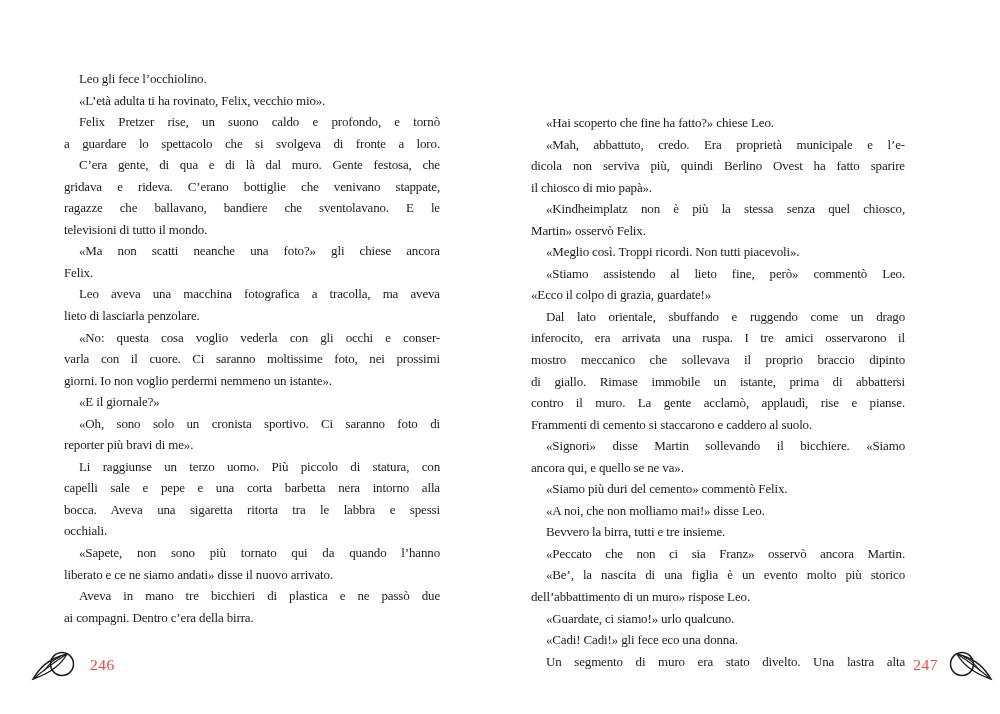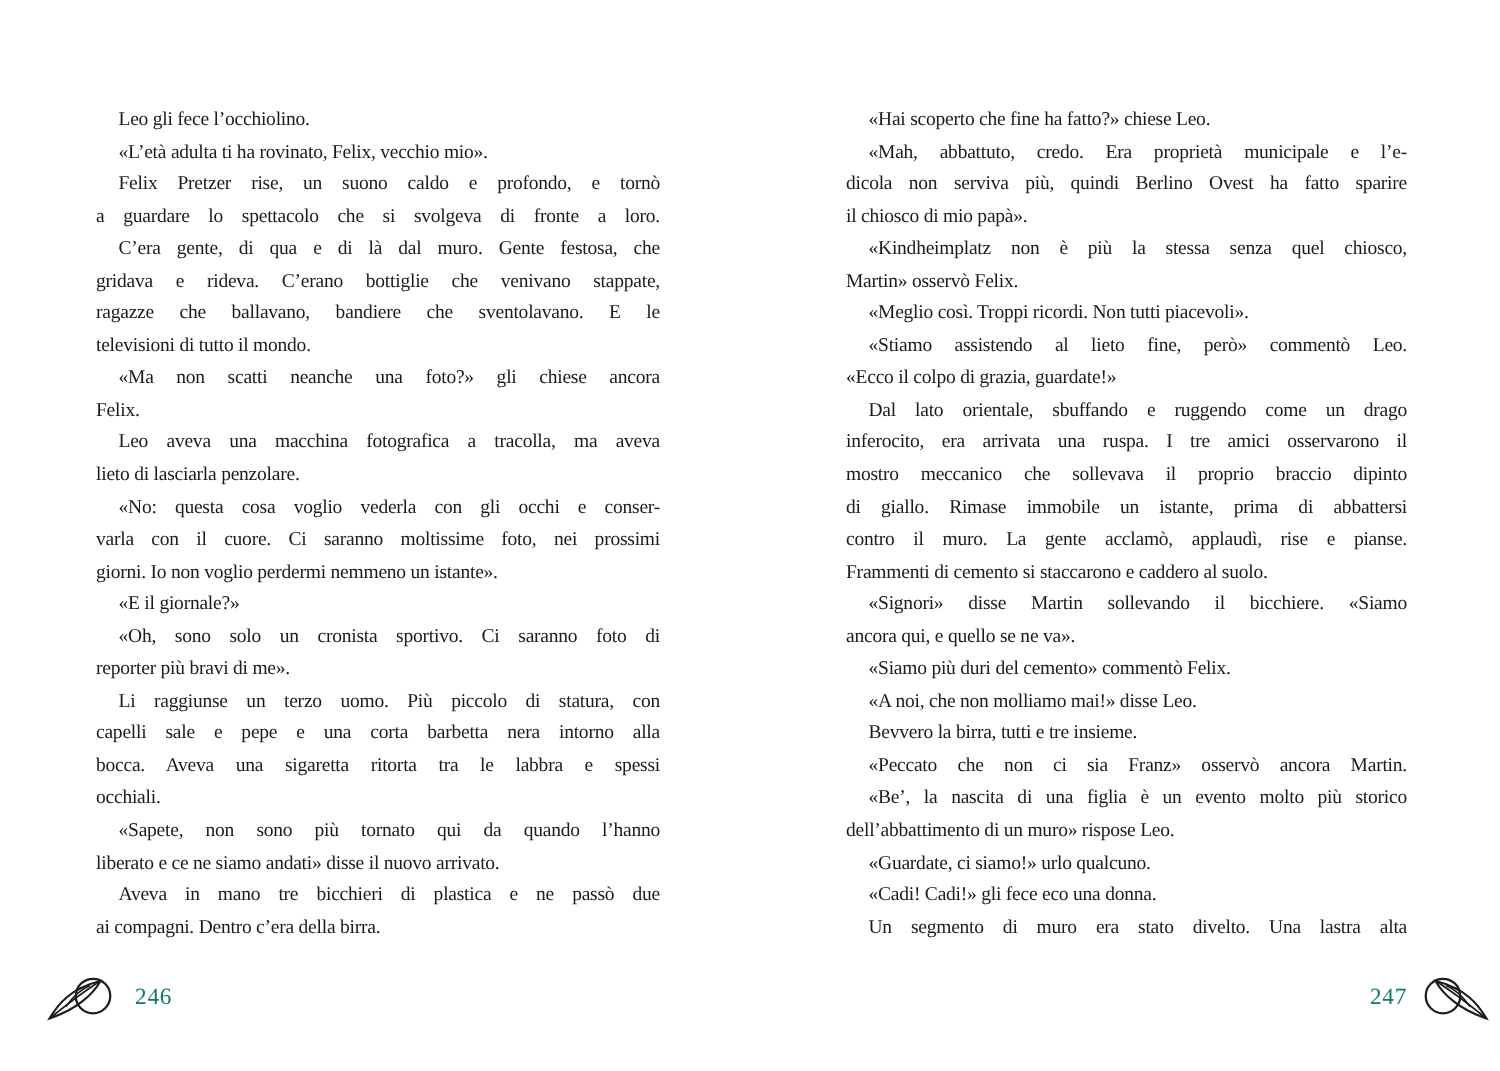--- a/index.html
+++ b/index.html
@@ -6,26 +6,26 @@
   body{
     width:1000px;height:714px;position:relative;overflow:hidden;
     background:#ffffff;color:#1b1b1b;
     font-family:"Liberation Serif","DejaVu Serif",serif;
   }
   .page-text{
     position:absolute;top:68px;
     font-size:13px;line-height:21.55px;letter-spacing:-0.15px;
   }
   #left-lines{left:64px;width:376px;}
-  #right-lines{left:564px;width:374px;}
+  #right-lines{left:531px;width:374px;margin-top:44px;}
   .line{height:21.55px;overflow:hidden;text-align:left;}
   .line.justify{text-align:justify;text-align-last:justify;}
   .line.indent{text-indent:15px;}
   .pagenum{
-    position:absolute;top:656px;font-size:15.5px;letter-spacing:0.5px;color:#0f766e;
+    position:absolute;top:656px;font-size:15.5px;letter-spacing:0.5px;color:#ef4444;
   }
   #pagenum-left{left:90px;}
   #pagenum-right{right:62px;text-align:right;}
   .ornament{position:absolute;top:650px;width:50px;height:32px;}
   #ornament-left{left:30px;}
   #ornament-right{left:944px;transform:scaleX(-1);}
   .ornament svg{width:100%;height:100%;display:block;}
   .ornament path,.ornament circle{stroke:#1c1c1c;fill:none;}
 </style>
 </head>

